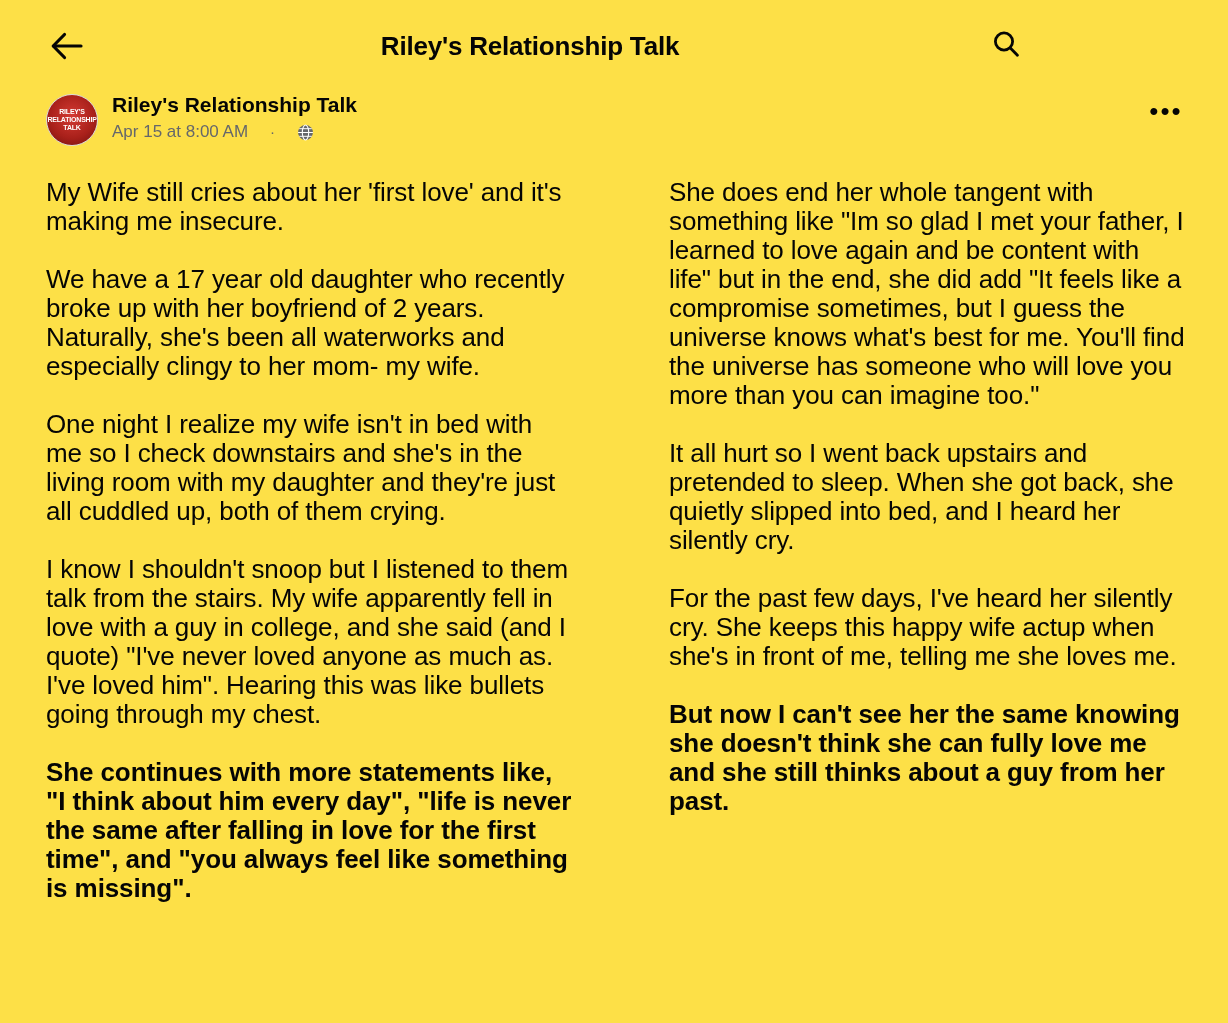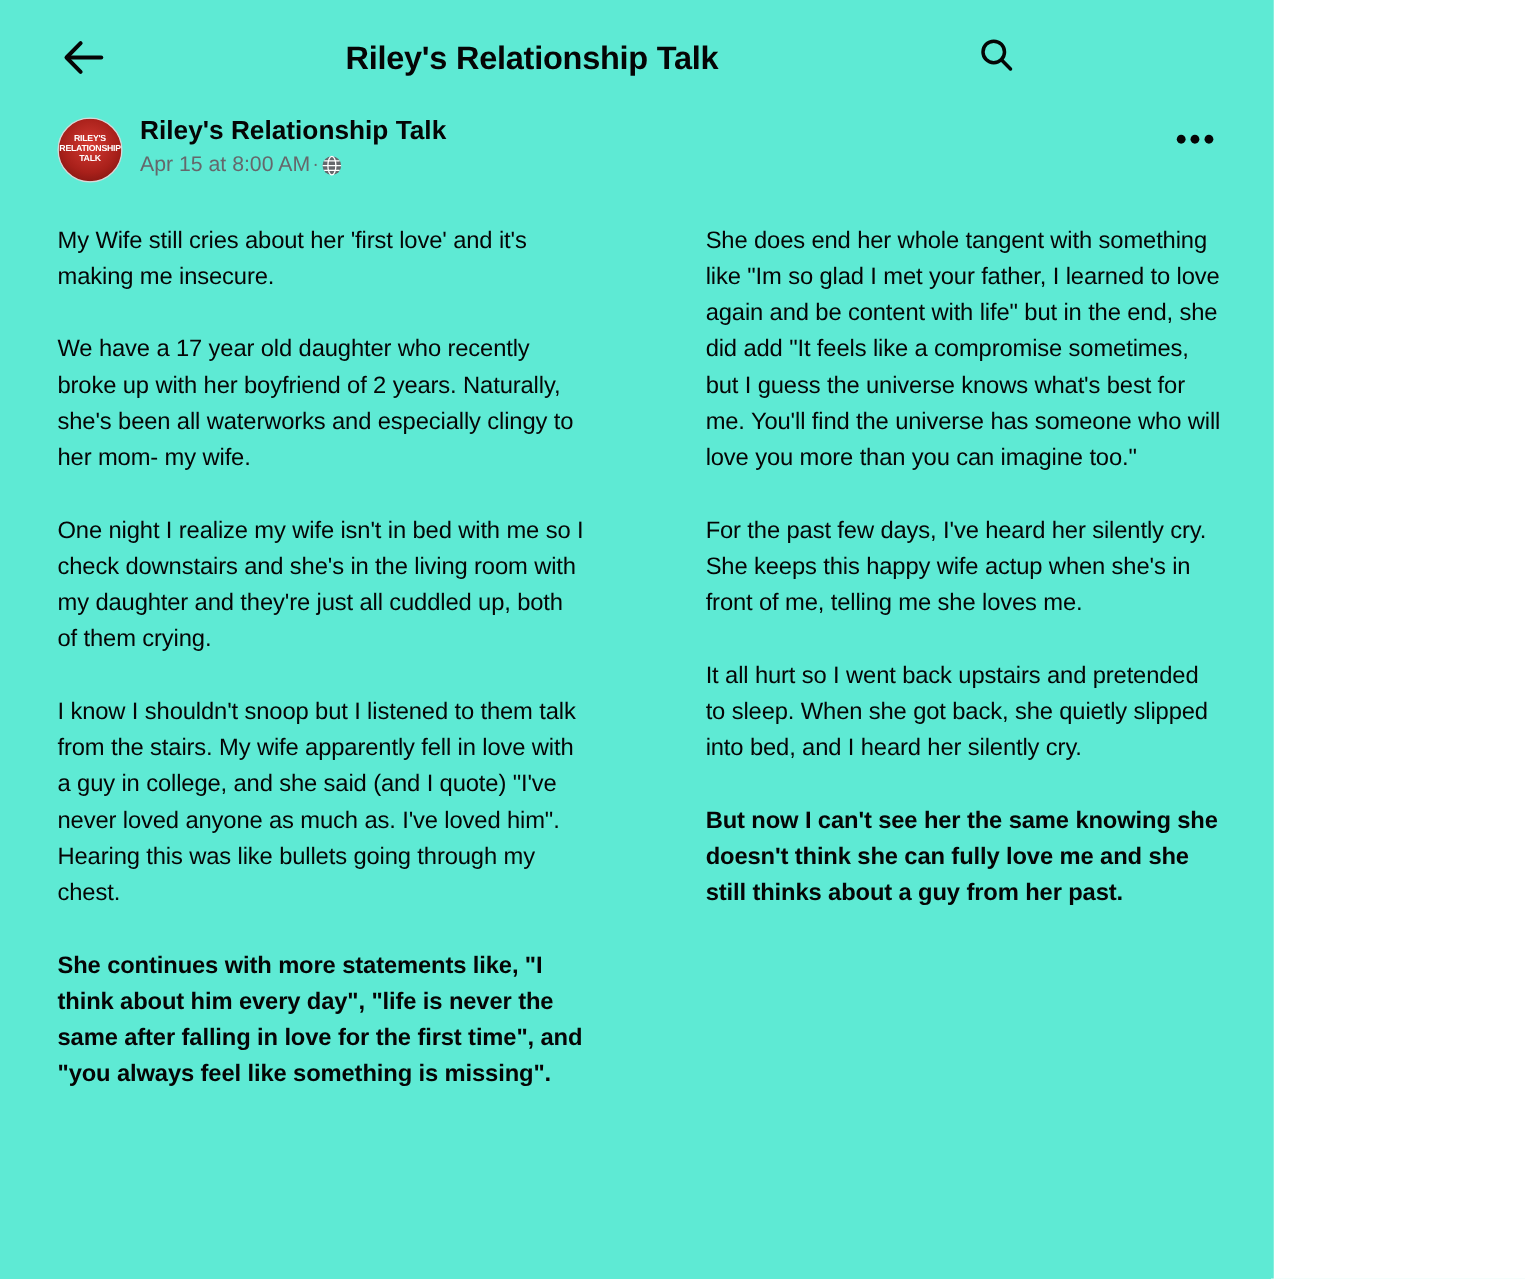--- a/index.html
+++ b/index.html
@@ -6,25 +6,25 @@
   html, body {
     margin: 0;
     padding: 0;
     background: #ffffff;
     width: 1228px;
     height: 1023px;
     font-family: "Liberation Sans", sans-serif;
     color: #050505;
   }
   .screen {
-    width: 1019px;
+    width: 1228px;
     height: 1023px;
     position: relative;
     overflow: hidden;
-    background: #5eead4;
+    background: #fde047;
   }
 
   
   .appbar {
     position: relative;
     height: 92px;
     padding: 0 40px 0 44px;
     display: flex;
     align-items: center;
   }
@@ -95,21 +95,21 @@
   }
   .page-name {
     font-size: 21px;
     font-weight: bold;
     color: #050505;
     line-height: 26px;
   }
   .post-sub {
     display: flex;
     align-items: center;
-    gap: 2px;
+    gap: 22px;
     font-size: 17px;
     color: #65676b;
     line-height: 22px;
     margin-top: 3px;
   }
   .dot-sep { color: #65676b; font-size: 15px; }
   .globe-icon { display: inline-flex; align-items: center; }
   .more-btn {
     width: 44px;
     height: 34px;
@@ -130,21 +130,21 @@
     display: flex;
     gap: 0px;
     padding: 8px 40px 0 46px;
   }
   .col {
     width: 50%;
     padding-right: 42px;
   }
   .col.right { padding-right: 0; padding-left: 52px; }
   .para {
-    font-size: 19px;
+    font-size: 26px;
     line-height: 29px;
     color: #050505;
     margin: 0 0 29px 0;
     letter-spacing: -0.1px;
   }
   .para:last-child { margin-bottom: 0; font-weight: bold; }
 </style>
 </head>
 <body>
 
@@ -196,19 +196,19 @@
   <div class="post-body">
     <div class="col left">
       <p class="para">My Wife still cries about her 'first love' and it's making me insecure.</p>
       <p class="para">We have a 17 year old daughter who recently broke up with her boyfriend of 2 years. Naturally, she's been all waterworks and especially clingy to her mom- my wife.</p>
       <p class="para">One night I realize my wife isn't in bed with me so I check downstairs and she's in the living room with my daughter and they're just all cuddled up, both of them crying.</p>
       <p class="para">I know I shouldn't snoop but I listened to them talk from the stairs. My wife apparently fell in love with a guy in college, and she said (and I quote) "I've never loved anyone as much as. I've loved him". Hearing this was like bullets going through my chest.</p>
       <p class="para">She continues with more statements like, "I think about him every day", "life is never the same after falling in love for the first time", and "you always feel like something is missing".</p>
     </div>
     <div class="col right">
       <p class="para">She does end her whole tangent with something like "Im so glad I met your father, I learned to love again and be content with life" but in the end, she did add "It feels like a compromise sometimes, but I guess the universe knows what's best for me. You'll find the universe has someone who will love you more than you can imagine too."</p>
+      <p class="para">It all hurt so I went back upstairs and pretended to sleep. When she got back, she quietly slipped into bed, and I heard her silently cry.</p>
       <p class="para">For the past few days, I've heard her silently cry. She keeps this happy wife actup when she's in front of me, telling me she loves me.</p>
-      <p class="para">It all hurt so I went back upstairs and pretended to sleep. When she got back, she quietly slipped into bed, and I heard her silently cry.</p>
       <p class="para">But now I can't see her the same knowing she doesn't think she can fully love me and she still thinks about a guy from her past.</p>
     </div>
   </div>
 
 </div>
 
 </body></html>

